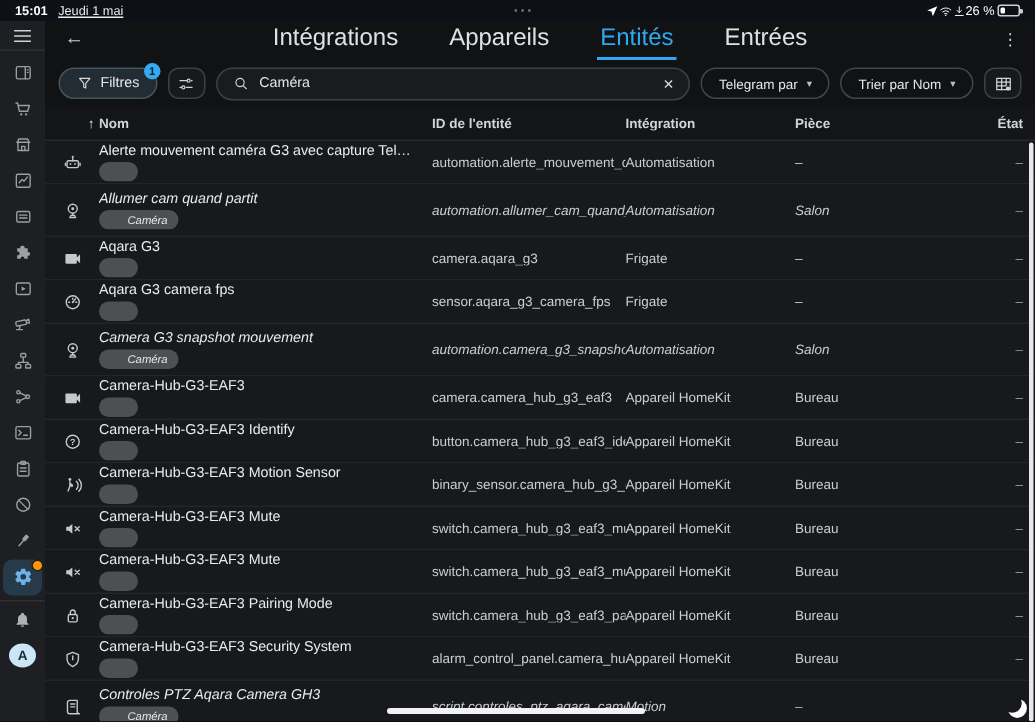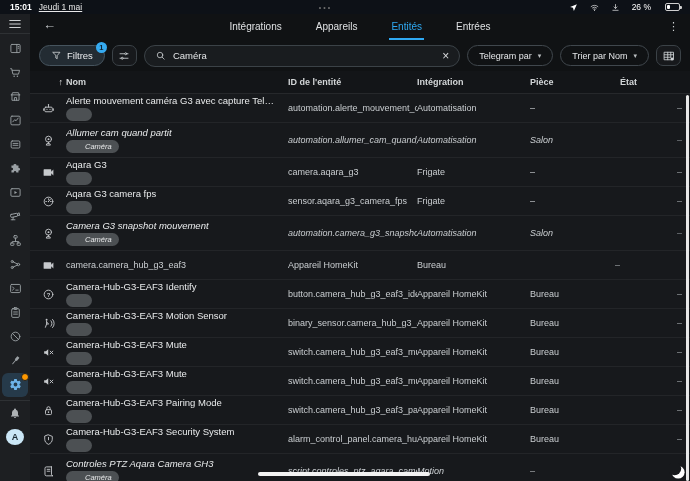--- a/index.html
+++ b/index.html
@@ -5,21 +5,21 @@
   * { margin:0; padding:0; box-sizing:border-box; }
   html,body { width:690px; height:481px; overflow:hidden; }
   body { font-family:"Liberation Sans","DejaVu Sans",sans-serif; background:#000; color:#e6e6e6; }
 
   
   .statusbar { height:14px; background:#0d1117; display:flex; align-items:center; padding:0 10px; font-size:8.5px; color:#fff; }
   .sb-left { display:flex; gap:7px; align-items:center; }
   .sb-time { font-weight:700; }
   .sb-date { color:#e8e8e8;text-decoration:underline; }
   .sb-center { flex:1; text-align:center; color:#6e6e6e; font-size:7px; letter-spacing:2px; }
-  .sb-right { display:flex; align-items:center; gap:12px; }
+  .sb-right { display:flex; align-items:center; gap:0; }
   .sb-ic { width:9px; height:9px; display:inline-flex; color:#fff; }
   .sb-ic svg { width:100%; height:100%; }
   .battery { width:15px; height:7.5px; border:1px solid #cfcfcf; border-radius:2px; position:relative; margin-left:2px; }
   .battery::after { content:""; position:absolute; right:-3px; top:1.5px; width:2px; height:3px; background:#cfcfcf; border-radius:0 1px 1px 0; }
   .battery-fill { position:absolute; left:0.5px; top:0.5px; bottom:0.5px; width:26%; background:#fff; border-radius:1px; }
 
   
   .app { display:flex; height:467px; }
 
   
@@ -34,21 +34,21 @@
   .avatar { width:18px; height:18px; border-radius:50%; background:#cbe7f7; color:#1b2a33; font-size:9px; font-weight:700; display:flex; align-items:center; justify-content:center; margin:6px 0 36px; cursor:pointer; }
   .icon svg { width:100%; height:100%; display:block; }
 
   
   .content { flex:1; display:flex; flex-direction:column; background:#101214; position:relative; min-width:0; }
 
   
   .page-header { height:26px; display:flex; align-items:flex-end; position:relative; flex-shrink:0; }
   .back-btn { position:absolute; left:13px; top:4px; color:#c8cbcd; font-size:13px; line-height:1; cursor:pointer; }
   .tabs { margin:0 auto; display:flex; gap:30px; height:100%; align-items:stretch; }
-  .tab { display:flex; align-items:center; font-size:10px; color:#dfe1e3; padding:0 2px; border-bottom:2.5px solid transparent; cursor:pointer; }
+  .tab { display:flex; align-items:center; font-size:16px; color:#dfe1e3; padding:0 2px; border-bottom:2.5px solid transparent; cursor:pointer; }
   .tab.active { color:#2fa9f2; border-bottom-color:#2fa9f2; font-weight:400; }
   .kebab-btn { position:absolute; right:11px; top:6px; color:#cfd2d4; font-size:11px; letter-spacing:0; cursor:pointer; }
 
   
   .toolbar { height:31px; display:flex; align-items:center; gap:7px; padding:0 9px; flex-shrink:0; }
   .btn-filters { position:relative; display:flex; align-items:center; gap:5px; height:21px; padding:0 11px; border:1px solid #46545e; border-radius:11px; background:#232c33; color:#e8eaec; font-size:9.5px; cursor:pointer; flex-shrink:0; }
   .btn-filters .icon { width:11px; height:11px; color:#d5d8da; }
   .filters-badge { position:absolute; top:-4px; right:-3px; min-width:11px; height:11px; border-radius:6px; background:#35aaf0; color:#0b2334; font-size:7.5px; font-weight:700; display:flex; align-items:center; justify-content:center; padding:0 2px; }
   .btn-square { width:25px; height:21px; border:1px solid #3b4247; border-radius:7px; background:#17191c; color:#cfd3d6; display:flex; align-items:center; justify-content:center; cursor:pointer; flex-shrink:0; }
   .btn-square .icon { width:12px; height:12px; }
@@ -58,21 +58,21 @@
   .clear-btn { font-size:12px; color:#d8dadc; line-height:1; cursor:pointer; }
   .pill { height:21px; display:flex; align-items:center; gap:6px; padding:0 11px; border:1px solid #40474d; border-radius:11px; color:#e4e6e8; font-size:9px; background:transparent; cursor:pointer; flex-shrink:0; white-space:nowrap; }
   .caret { font-size:7px; color:#bcbfc2; }
 
   
   .table { flex:1; display:flex; flex-direction:column; overflow:hidden; background:#131518; }
   .thead, .row { display:grid; grid-template-columns:36px 222px 129px 113px 90px 1fr; align-items:center; padding-right:8px; }
   .thead { height:23px; color:#d2d5d7; font-size:9px; font-weight:700; border-bottom:1px solid #26282b; flex-shrink:0; }
   .sort-arrow { text-align:right; padding-right:3px; font-size:9px; color:#e0e0e0; }
   .th { white-space:nowrap; overflow:hidden; }
-  .th-state { text-align:left; }
+  .th-state { text-align:right; }
   .tbody { flex:1; overflow:hidden; }
   .row { min-height:29px; border-bottom:1px solid #232528; background:#17191c; font-size:9px; color:#caced1; cursor:pointer; }
   .row.has-chip { min-height:35px;font-style:italic; }
   .c-icon { display:flex; justify-content:center; color:#c6c9cc; }
   .c-icon .icon { width:13px; height:13px; }
   .c-name { display:flex; flex-direction:column; justify-content:center; gap:2.5px; padding-right:10px; color:#e9ebec; font-size:9.5px; overflow:hidden; }
   .c-name .nm { white-space:nowrap; overflow:hidden; text-overflow:ellipsis; }
   .chip { display:inline-flex; align-items:center; gap:4px; height:13px; padding:0 7px; background:#4c5053; border-radius:7px; font-size:7.5px; color:#e7e8e9; width:fit-content; }
   .chip .icon { width:8px; height:8px; color:#d4d6d8; }
   .c-id, .c-int, .c-area { white-space:nowrap; overflow:hidden; padding-right:8px; }
@@ -468,20 +468,27 @@
   </div>
 
   <div class="row">
     <span class="c-icon">
               <span class="icon">
                 <svg viewBox="0 0 24 24" fill="none" stroke="currentColor" stroke-width="1.7" stroke-linecap="round" stroke-linejoin="round">
                   <path fill="currentColor" stroke="none" d="M17 10.5V7c0-.55-.45-1-1-1H4c-.55 0-1 .45-1 1v10c0 .55.45 1 1 1h12c.55 0 1-.45 1-1v-3.5l4 4v-11z"></path>
                 </svg>
               </span>
             </span>
+    <div class="c-name">
+      <span class="nm">Camera-Hub-G3-EAF3</span>
+      <span class="chip" hidden="">
+        <span class="icon"></span>
+        <span class="chip-label"></span>
+      </span>
+    </div>
     <span class="c-id">camera.camera_hub_g3_eaf3</span>
     <span class="c-int">Appareil HomeKit</span>
     <span class="c-area">Bureau</span>
     <span class="c-state">–</span>
   </div>
 
   <div class="row">
     <span class="c-icon">
               <span class="icon">
                 <svg viewBox="0 0 24 24" fill="none" stroke="currentColor" stroke-width="1.7" stroke-linecap="round" stroke-linejoin="round">

